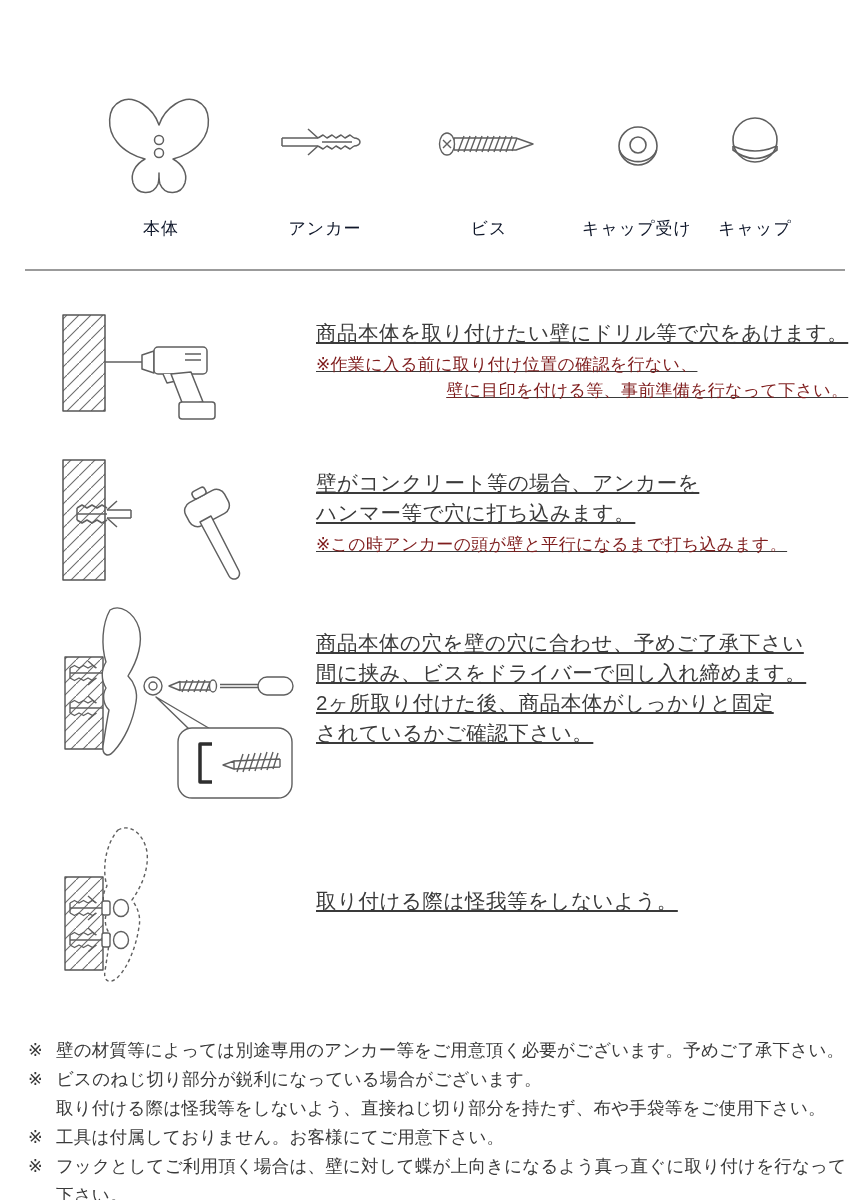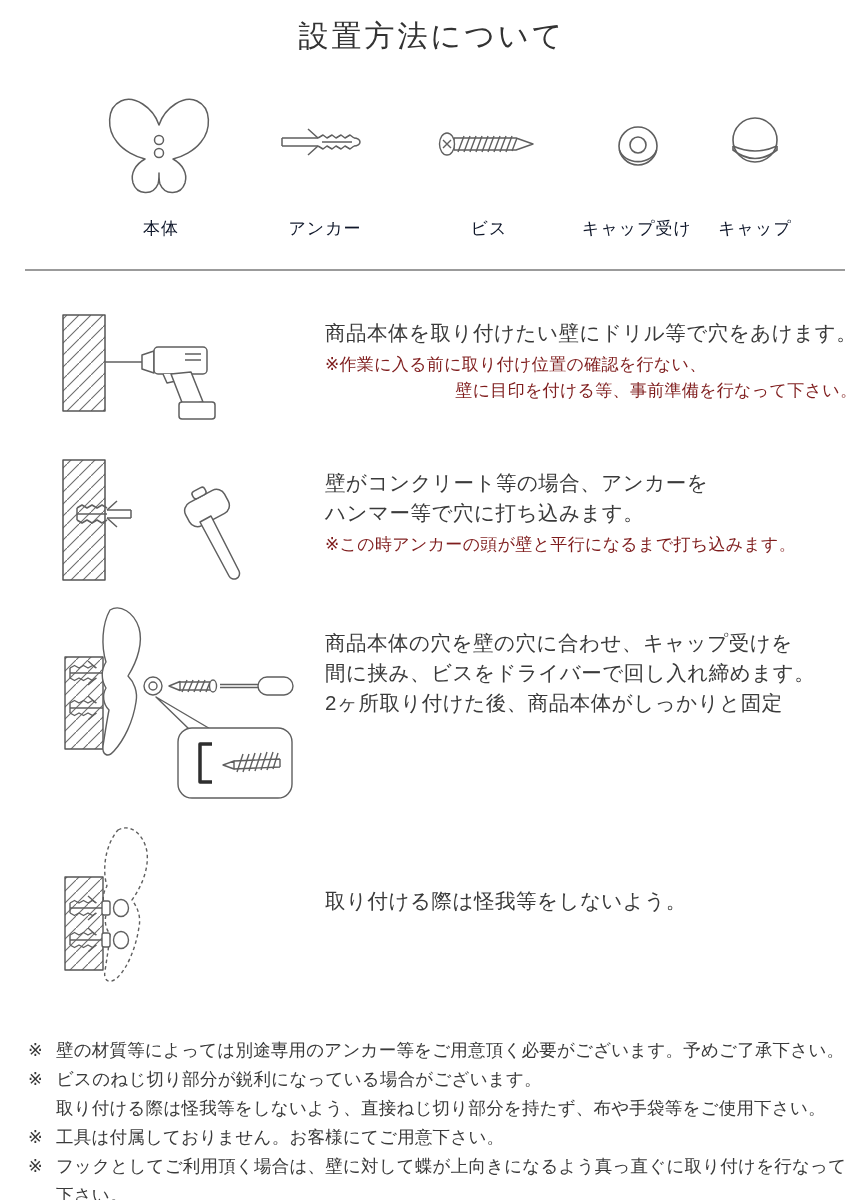--- a/index.html
+++ b/index.html
@@ -10,36 +10,35 @@
   .abs{position:absolute;}
   .title{
     position:absolute;top:16px;left:0;width:864px;text-align:center;
     font-size:30px;font-weight:500;letter-spacing:3px;color:#333;margin:0;
   }
   .part-label{
     position:absolute;top:217px;text-align:center;font-size:17px;color:#0f172a;
     letter-spacing:1px;font-weight:500;
   }
   .divider{position:absolute;left:25px;top:269px;width:820px;height:2px;background:#9b9b9b;}
-  .step-text{position:absolute;left:325px;}
+  .step-text{position:absolute;left:316px;text-decoration:underline;}
   .step-line{font-size:20.5px;line-height:30px;letter-spacing:0.5px;color:#3a3a3a;font-weight:500;}
   .step-note{font-size:17px;line-height:26px;letter-spacing:0.3px;color:#7f1d1d;font-weight:500;}
   .step-note.indent{padding-left:17px;text-align:right;}
   .notes-gap{height:4px;}
   .footer{position:absolute;left:28px;top:1036px;width:820px;}
   .footer-row{display:flex;font-size:17.5px;line-height:29px;color:#3a3a3a;font-weight:500;letter-spacing:0.2px;}
   .footer-bullet{width:28px;flex:0 0 28px;}
   svg{display:block;}
 </style>
 </head>
 <body>
 
 <div class="page">
 
-  <h1 class="title">設置方法について</h1>
 
   <svg class="abs" style="left:103px;top:92px" width="112" height="112" viewBox="0 0 112 112">
     <g fill="none" stroke="#5f5f5f" stroke-width="1.5" stroke-linejoin="round">
       <path d="M56,33 C50,15 31,3 18,9 C3,16 4,38 14,50 C21,59 33,65 42,67
                C33,72 27,81 30,91 C34,103 50,104 55,92 C56,89 56,85 56,81
                C56,85 56,89 57,92 C62,104 78,103 82,91 C85,81 79,72 70,67
                C79,65 91,59 98,50 C108,38 109,16 94,9 C81,3 62,15 56,33 Z"></path>
       <circle cx="56" cy="48" r="4.5"></circle>
       <circle cx="56" cy="61" r="4.5"></circle>
     </g>
@@ -173,23 +172,24 @@
       <path d="M150,130 L116,97 L172,130 Z" fill="#fff"></path>
       <rect x="138" y="128" width="114" height="70" rx="14" fill="#fff"></rect>
       <path d="M172,144 H160 V182 H172" stroke="#2e2e2e" stroke-width="3.5"></path>
       <path d="M183,165 L194,161 L194,169 Z" fill="#fff"></path>
       <path d="M194,161 L240,159 M194,169 L240,167 M240,159 V167"></path>
       <path d="M197,172 l6,-18 M203,172 l6,-18 M209,171 l6,-18 M215,171 l6,-18 M221,170 l6,-18 M227,170 l6,-18 M233,169 l5,-16"></path>
     </g>
   </svg>
 
   <div class="step-text" style="top:628px">
-    <div class="step-line">商品本体の穴を壁の穴に合わせ、キャップ受けを</div>
+    <div class="step-line">商品本体の穴を壁の穴に合わせ、予めご了承下さい</div>
     <div class="step-line">間に挟み、ビスをドライバーで回し入れ締めます。</div>
     <div class="step-line">2ヶ所取り付けた後、商品本体がしっかりと固定</div>
+    <div class="step-line">されているかご確認下さい。</div>
     <div class="notes-gap"></div>
   </div>
 
   <svg class="abs" style="left:40px;top:820px" width="260" height="190" viewBox="0 0 260 190">
     <g fill="none" stroke="#5f5f5f" stroke-width="1.4" stroke-linejoin="round">
 
       <path d="M78,10 C90,3 104,14 107,32 C109,48 102,66 92,80 C98,88 101,97 99,107
                C96,127 88,147 78,157 C70,165 63,161 65,151 C67,138 69,125 70,114
                C65,108 64,99 67,92 C62,84 62,74 67,66 C62,50 65,25 78,10 Z" stroke-dasharray="3.5,3"></path>
       <rect x="25" y="57" width="38" height="93" fill="url(#hatch)" stroke="#555"></rect>

